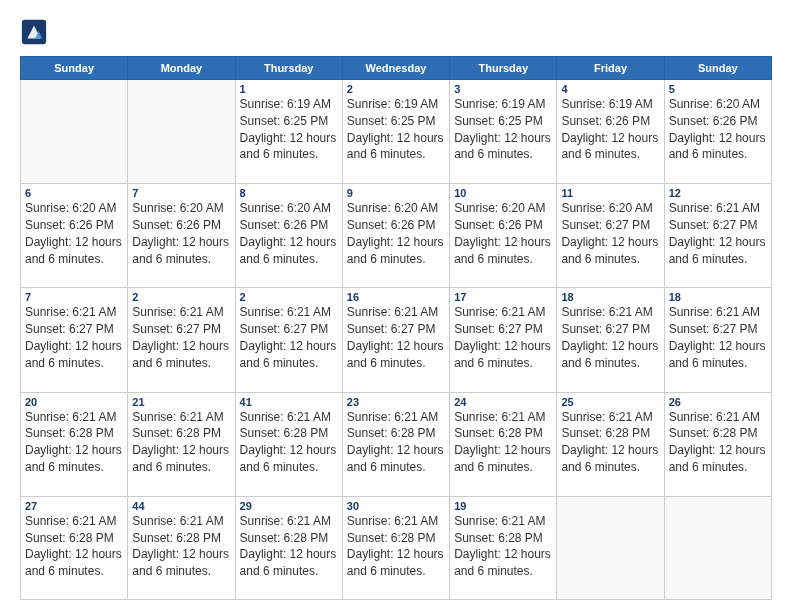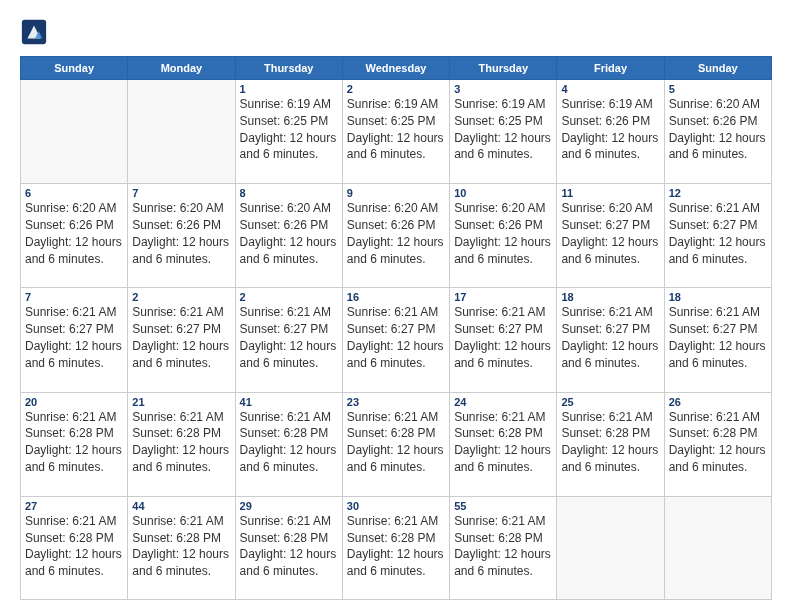--- a/index.html
+++ b/index.html
@@ -261,21 +261,21 @@
           </td>
           <td>
             <span class="day-num">29</span>
             <div class="day-info">Sunrise: 6:21 AM<br>Sunset: 6:28 PM<br>Daylight: 12 hours and 6 minutes.</div>
           </td>
           <td>
             <span class="day-num">30</span>
             <div class="day-info">Sunrise: 6:21 AM<br>Sunset: 6:28 PM<br>Daylight: 12 hours and 6 minutes.</div>
           </td>
           <td>
-            <span class="day-num">55</span>
+            <span class="day-num">19</span>
             <div class="day-info">Sunrise: 6:21 AM<br>Sunset: 6:28 PM<br>Daylight: 12 hours and 6 minutes.</div>
           </td>
           <td class="empty"></td>
           <td class="empty"></td>
         </tr>
       </tbody>
   </table>
 </div>
 
 </body></html>

